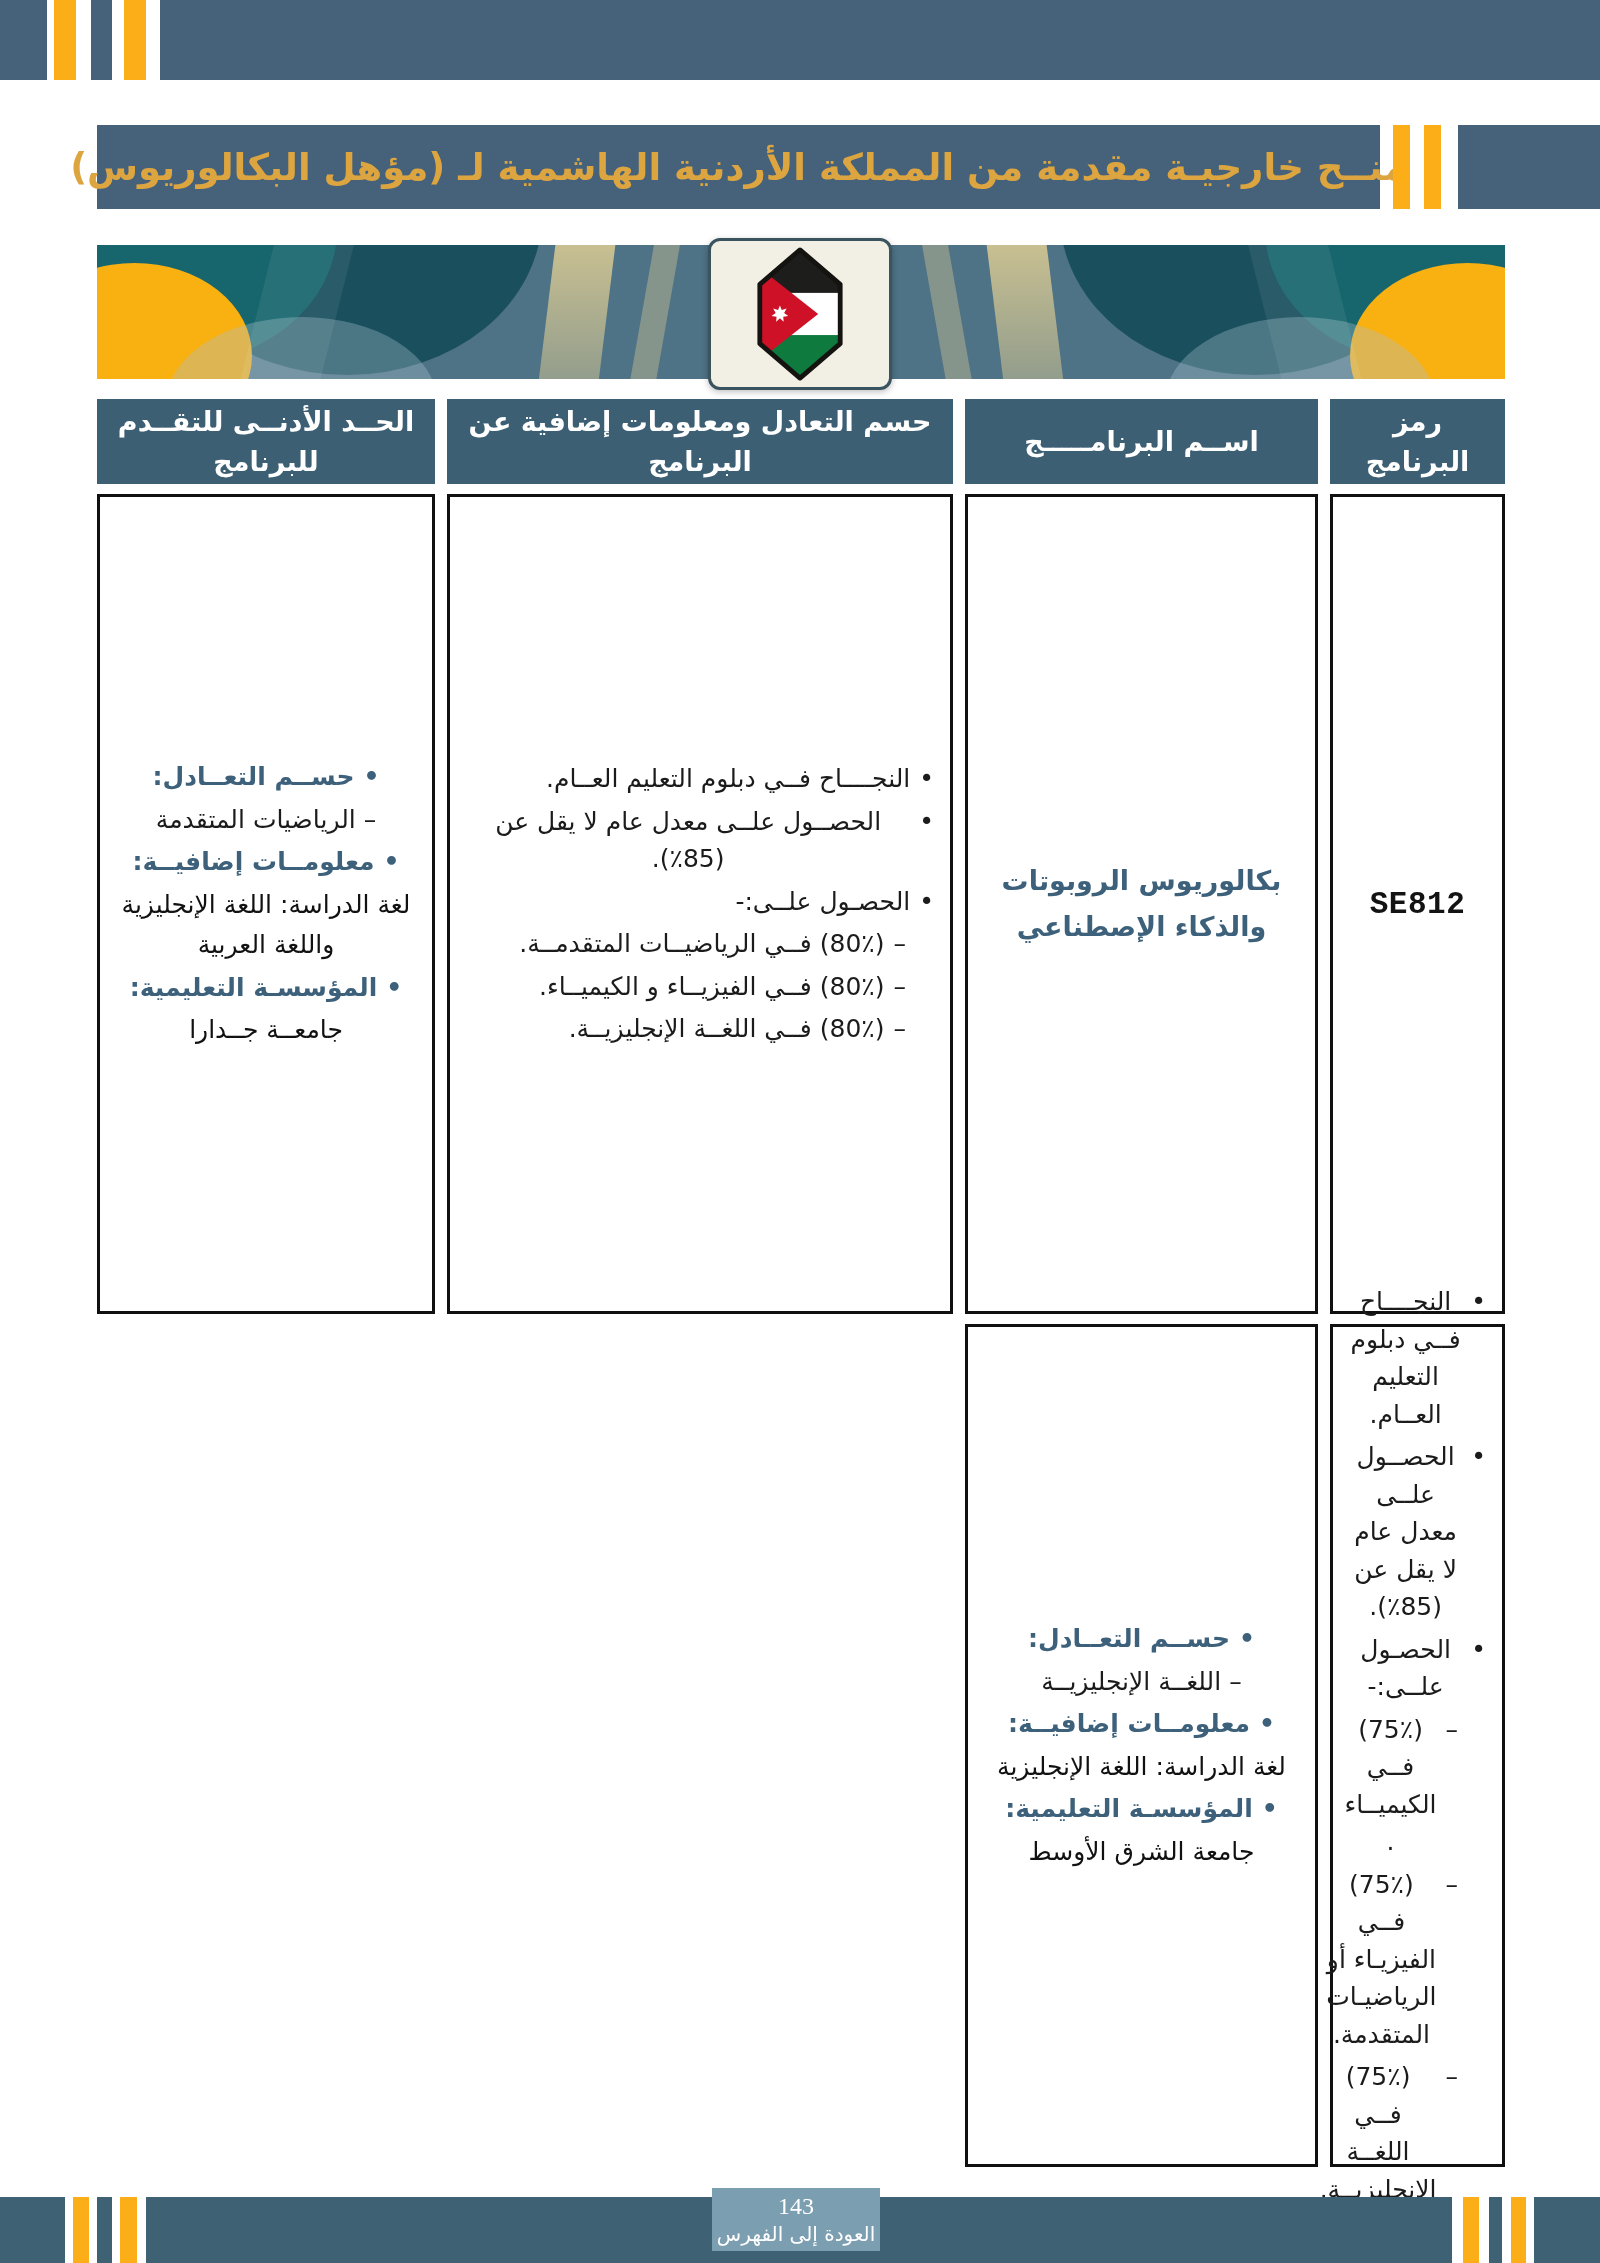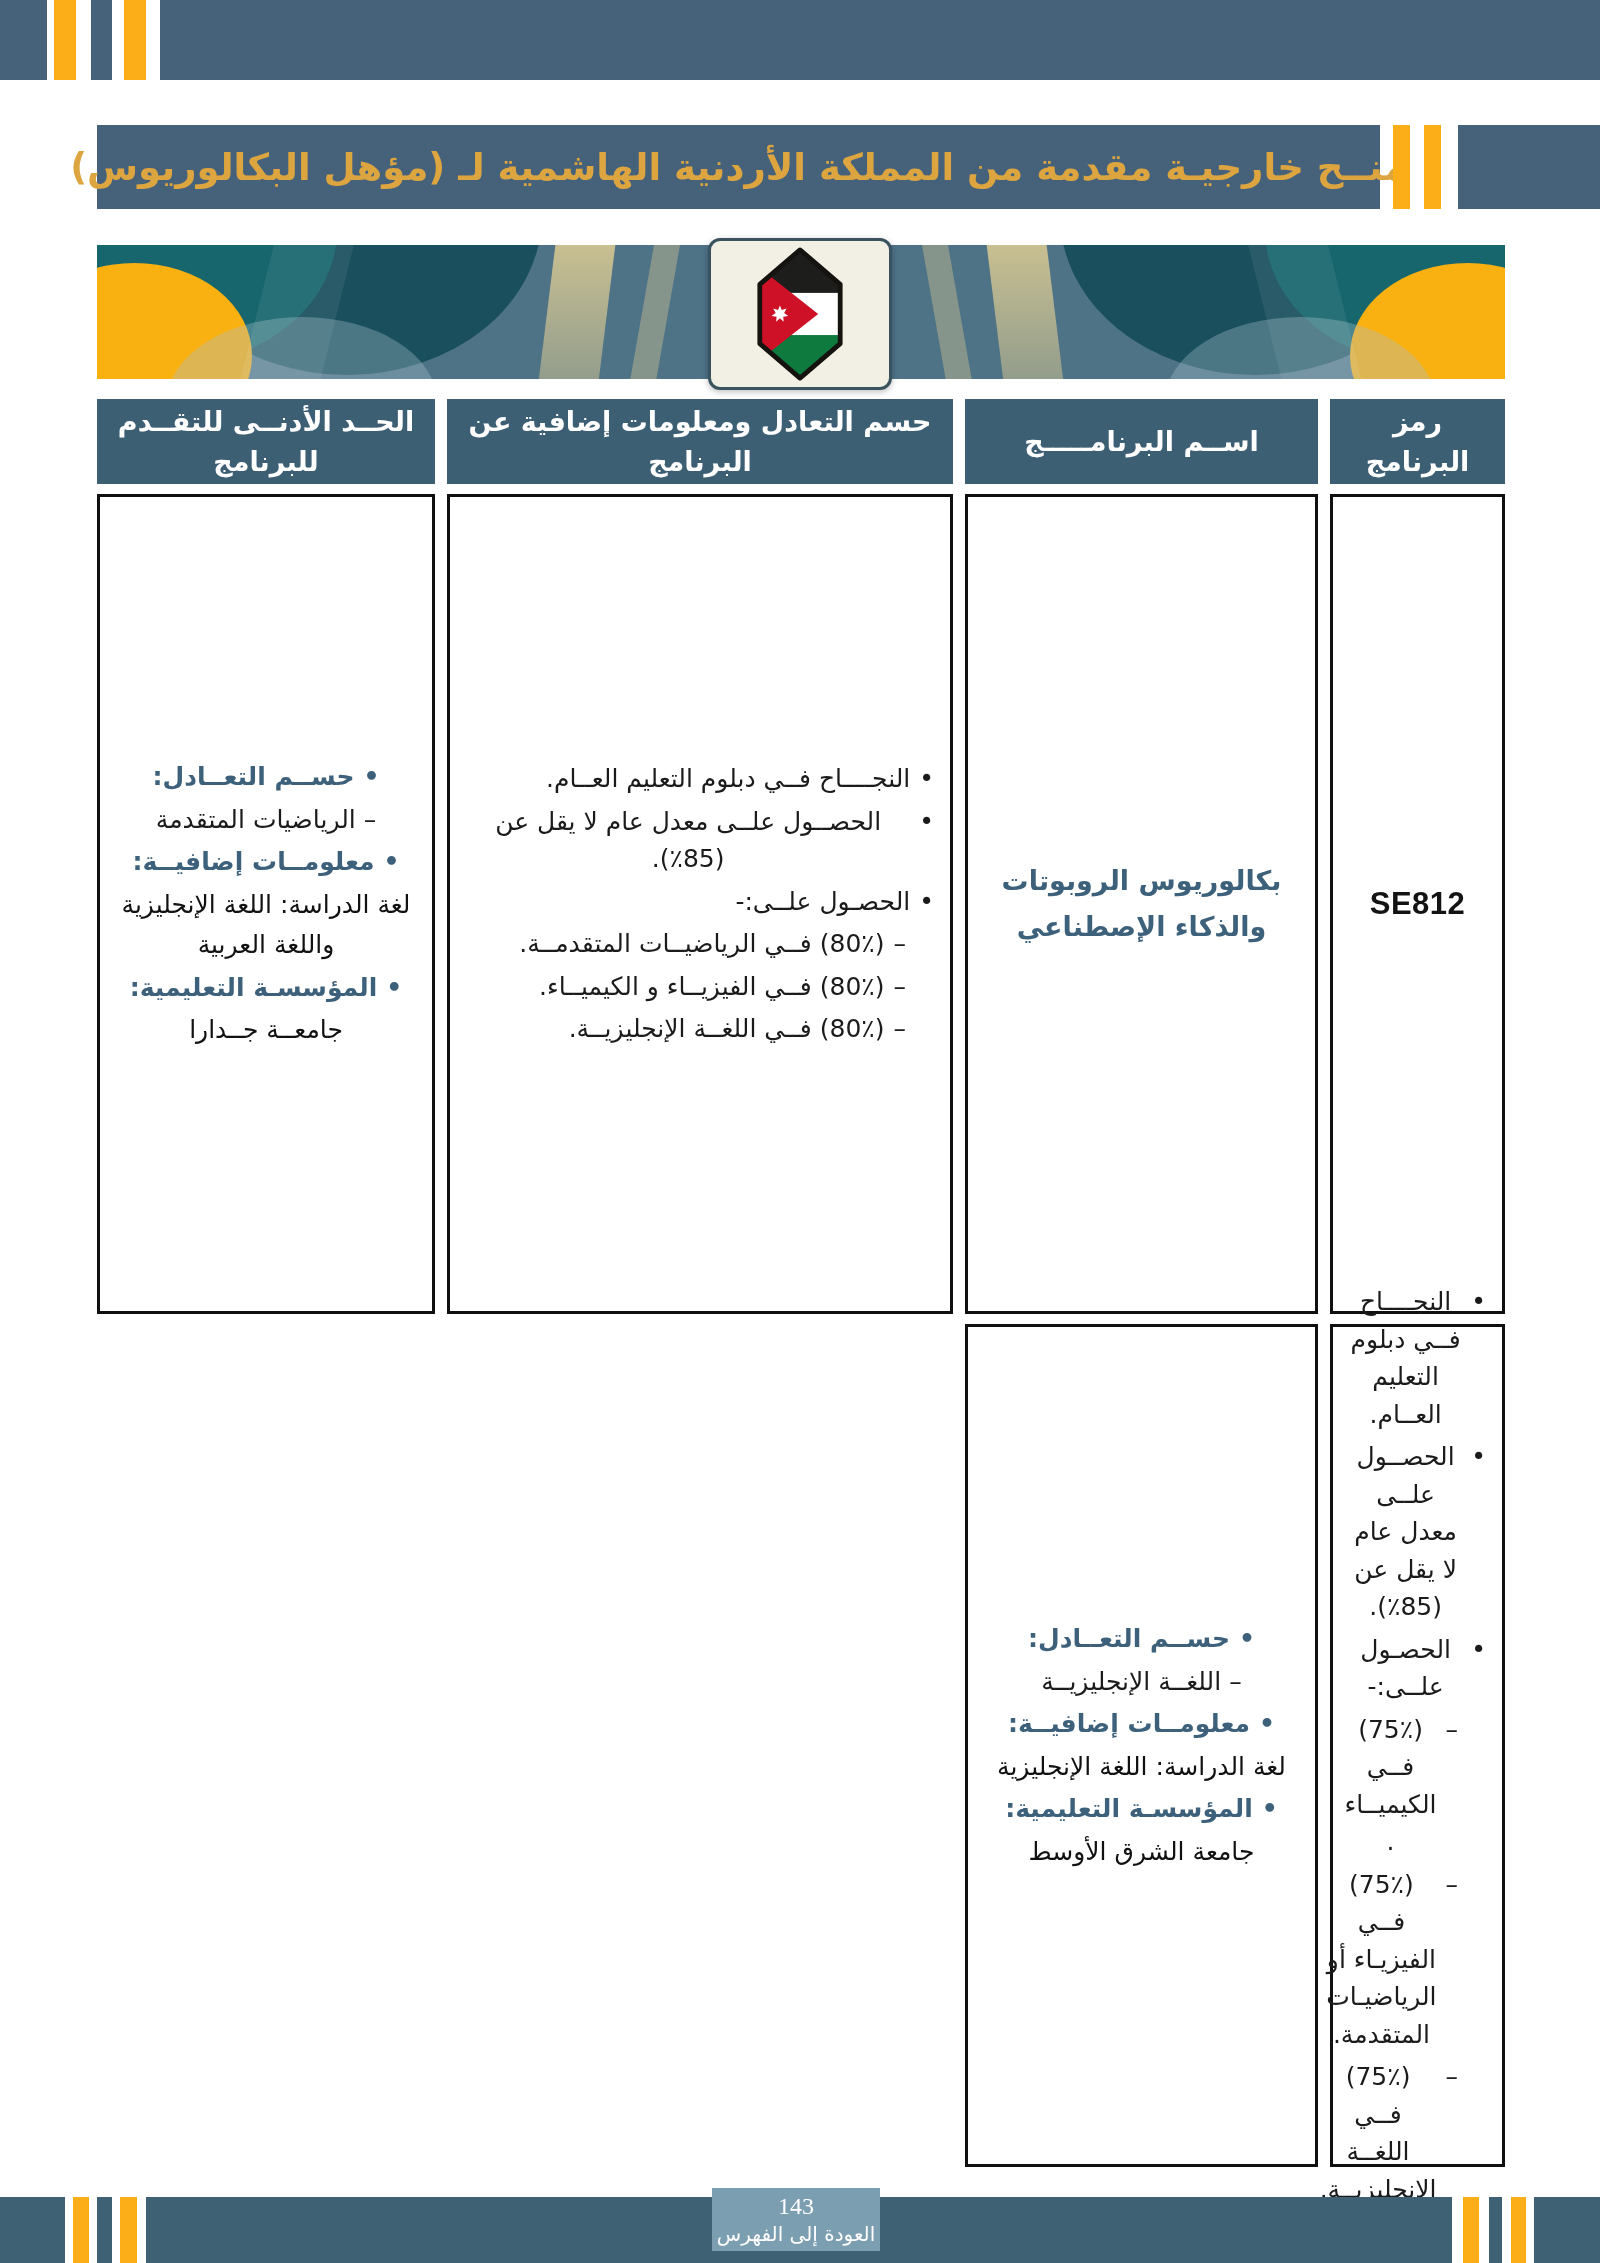--- a/index.html
+++ b/index.html
@@ -38,21 +38,21 @@
     box-shadow:0 2px 6px rgba(0,0,0,.25);display:flex;align-items:center;justify-content:center;z-index:5}
 
   
   .ptable{position:absolute;left:97px;top:399px;width:1408px;direction:rtl;display:grid;
     grid-template-columns:175px 353px 506px 338px;grid-template-rows:85px 820px 843px;
     column-gap:12px;row-gap:10px}
   .hcell{background:#3D5F74;color:#ffffff;font-weight:bold;font-size:27px;line-height:1.45;
     display:flex;align-items:center;justify-content:center;text-align:center;padding:0 12px}
   .bcell{background:#ffffff;border:3px solid #101010;display:flex;flex-direction:column;
     align-items:center;justify-content:center;text-align:center;box-sizing:border-box}
-  .code{font-family:Liberation Sans, sans-serif;font-size:31px;font-weight:600;color:#131313;letter-spacing:.5px}
+  .code{font-family:Liberation Mono, monospace;font-size:31px;font-weight:600;color:#131313;letter-spacing:.5px}
   .pname{color:#3E617B;font-weight:bold;font-size:27px;line-height:1.7;padding:0 18px}
   .req-wrap{width:100%;padding:0 16px;box-sizing:border-box}
   .req-line{display:flex;gap:9px;font-size:25px;color:#1b1b1b;line-height:1.5;margin:5px 0}
   .req-line .mk{flex:none}
   .req-line.indent{padding-right:28px}
   .info-wrap{width:100%;padding:0 10px;box-sizing:border-box;font-size:25px;line-height:1.62;direction:rtl}
   .info-line{margin:2px 0}
   .info-line.blue-bullet{color:#3E617B;font-weight:bold}
   .info-line .mk{margin-left:9px}
   .info-line.plain{color:#1b1b1b}

